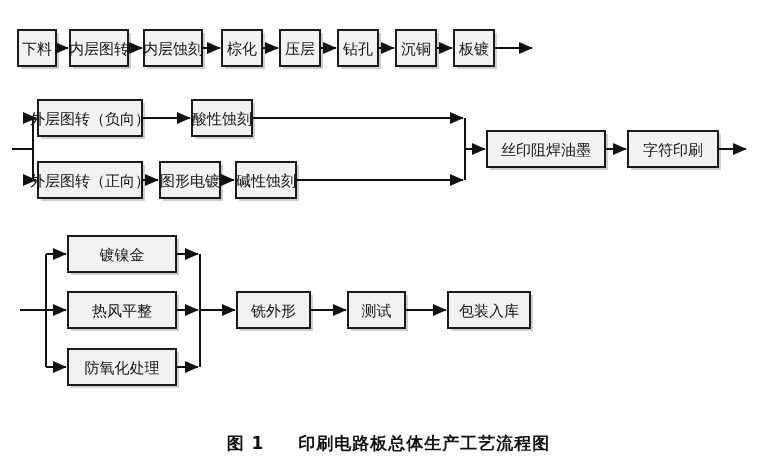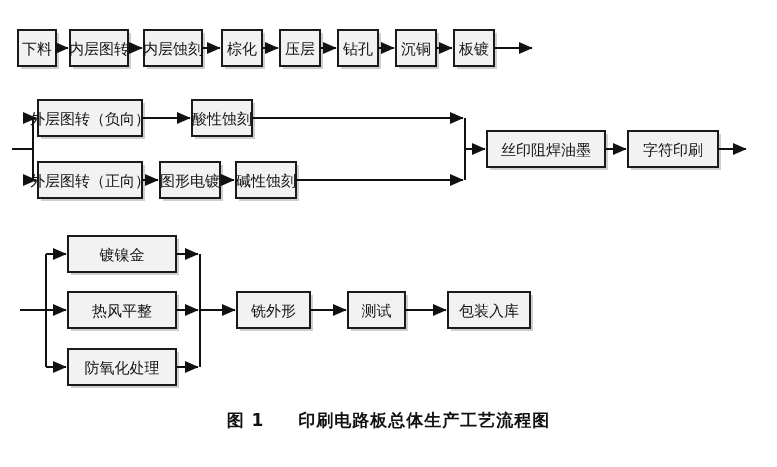--- a/index.html
+++ b/index.html
@@ -51,21 +51,21 @@
     stroke-linecap: butt;
     stroke-linejoin: miter;
   }
   .arrow-head {
     fill: #111111;
     stroke: none;
   }
   .caption {
     position: absolute;
     left: 0;
-    top: 409px;
+    top: 432px;
     width: 777px;
     text-align: center;
     font-family: "DejaVu Sans", "Liberation Sans", sans-serif;
     font-size: 17px;
     font-weight: bold;
     color: #111111;
     letter-spacing: 1px;
   }
   .caption .cap-num { margin-right: 4px; }
   .caption .cap-gap { display: inline-block; width: 16px; }

